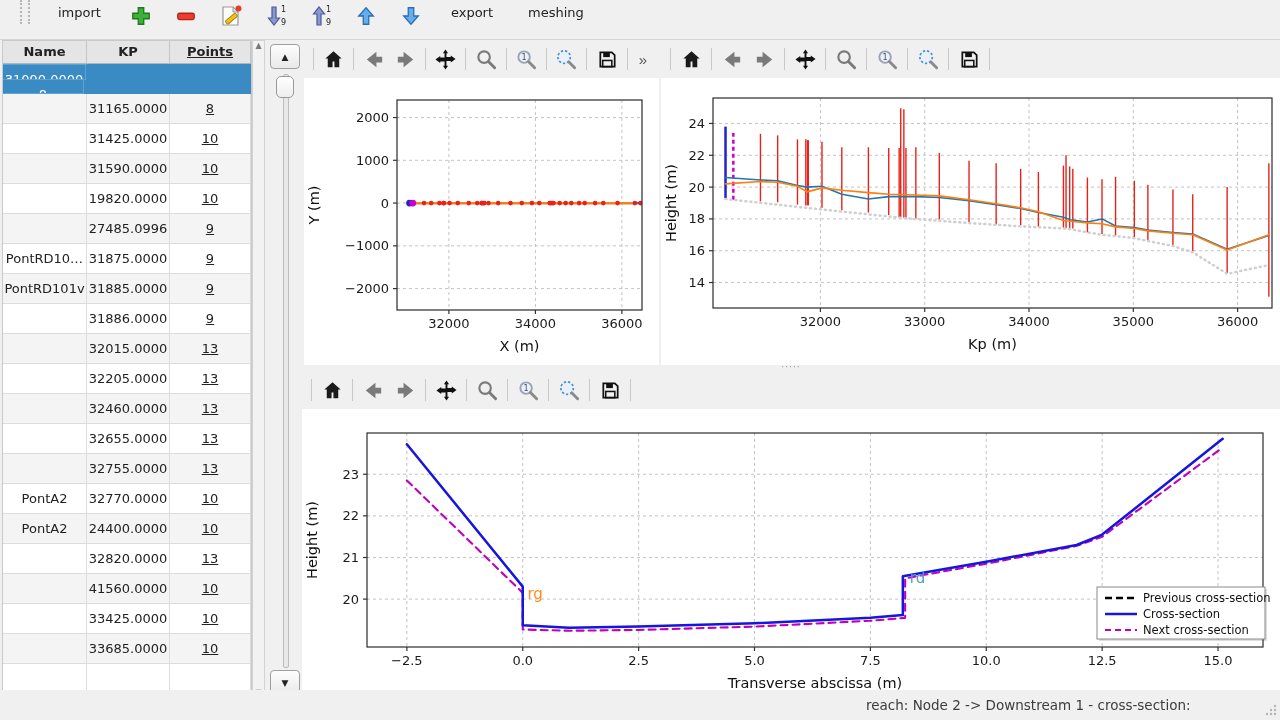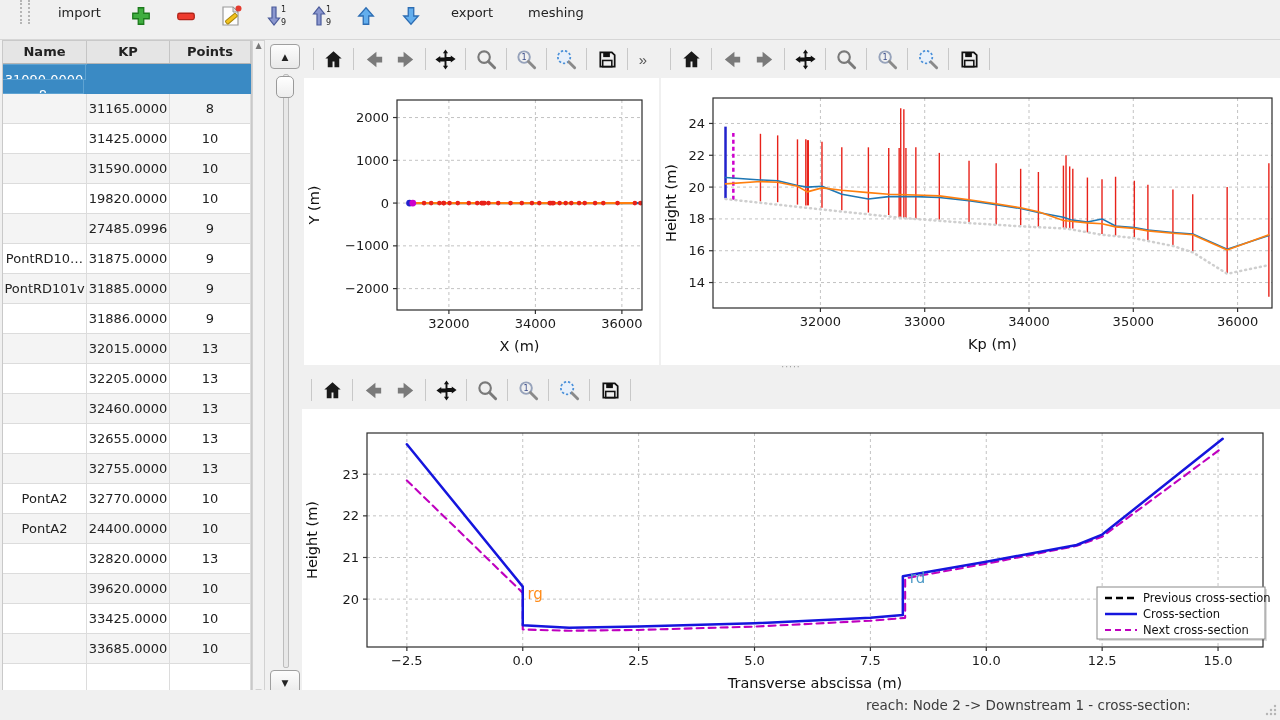--- a/index.html
+++ b/index.html
@@ -10,21 +10,21 @@
   .tb-handle{width:6px;height:24px;border-left:2px dotted #b5b5b5;border-right:2px dotted #b5b5b5;margin:0 4px;}
   .tb-text{background:none;border:1px solid transparent;font:inherit;color:#222;padding:4px 10px;border-radius:3px;}
   .tb-btn{background:none;border:1px solid transparent;border-radius:3px;width:32px;height:32px;display:flex;align-items:center;justify-content:center;padding:0;}
   
   #table-wrap{left:2px;top:40px;width:250px;height:658px;background:#fff;border:1px solid #c9c9c9;box-sizing:border-box;overflow:hidden;}
   .trow{display:flex;height:30px;line-height:30px;}
   .trow:nth-child(even){background:#f4f4f4;}
   .trow.sel{background:#3a8ac4;color:#fff;flex-direction:column;}
   .tcell{box-sizing:border-box;border-right:1px solid #dcdcdc;border-bottom:1px solid #dcdcdc;text-align:center;overflow:hidden;white-space:nowrap;}
   .trow.sel .tcell{border-right-color:#5fa3d2;border-bottom-color:#5fa3d2;}
-  .c-name{width:84px;} .c-kp{width:83px;} .c-pts{width:81px;}
+  .c-name{width:84px;} .c-kp{width:83px;} .c-pts{width:81px;text-decoration:underline;}
   #table-header{display:flex;height:22px;line-height:22px;background:#e5e5e5;font-weight:bold;border-bottom:1px solid #b5b5b5;}
   #table-header .tcell{border-bottom:none;border-right:1px solid #c5c5c5;}
   
   #table-scroll{left:252px;top:40px;width:13px;height:658px;background:#f2f2f2;border:1px solid #d2d2d2;box-sizing:border-box;display:flex;flex-direction:column;justify-content:space-between;align-items:center;font-size:8px;color:#777;}
   
   .sld-btn{left:270px;width:28px;height:23px;background:linear-gradient(#fdfdfd,#e9e9e9);border:1px solid #9f9f9f;border-radius:4px;font-size:9px;color:#222;display:flex;align-items:center;justify-content:center;}
   #slider-track{left:283px;top:74px;width:4px;height:592px;background:#e8e8e8;border:1px solid #bdbdbd;border-radius:2px;}
   #slider-handle{left:276px;top:76px;width:16px;height:20px;background:linear-gradient(#ffffff,#ededed);border:1px solid #9a9a9a;border-radius:5px;}
   
   .navbar{height:38px;display:flex;align-items:center;gap:2px;background:#f0f0f0;padding-left:6px;box-sizing:border-box;}
@@ -179,21 +179,21 @@
         <div class="tcell c-kp">24400.0000</div>
         <div class="tcell c-pts">10</div>
       </div>
       <div class="trow">
         <div class="tcell c-name"></div>
         <div class="tcell c-kp">32820.0000</div>
         <div class="tcell c-pts">13</div>
       </div>
       <div class="trow">
         <div class="tcell c-name"></div>
-        <div class="tcell c-kp">39620.0000</div>
+        <div class="tcell c-kp">41560.0000</div>
         <div class="tcell c-pts">10</div>
       </div>
       <div class="trow">
         <div class="tcell c-name"></div>
         <div class="tcell c-kp">33425.0000</div>
         <div class="tcell c-pts">10</div>
       </div>
       <div class="trow">
         <div class="tcell c-name"></div>
         <div class="tcell c-kp">33685.0000</div>

